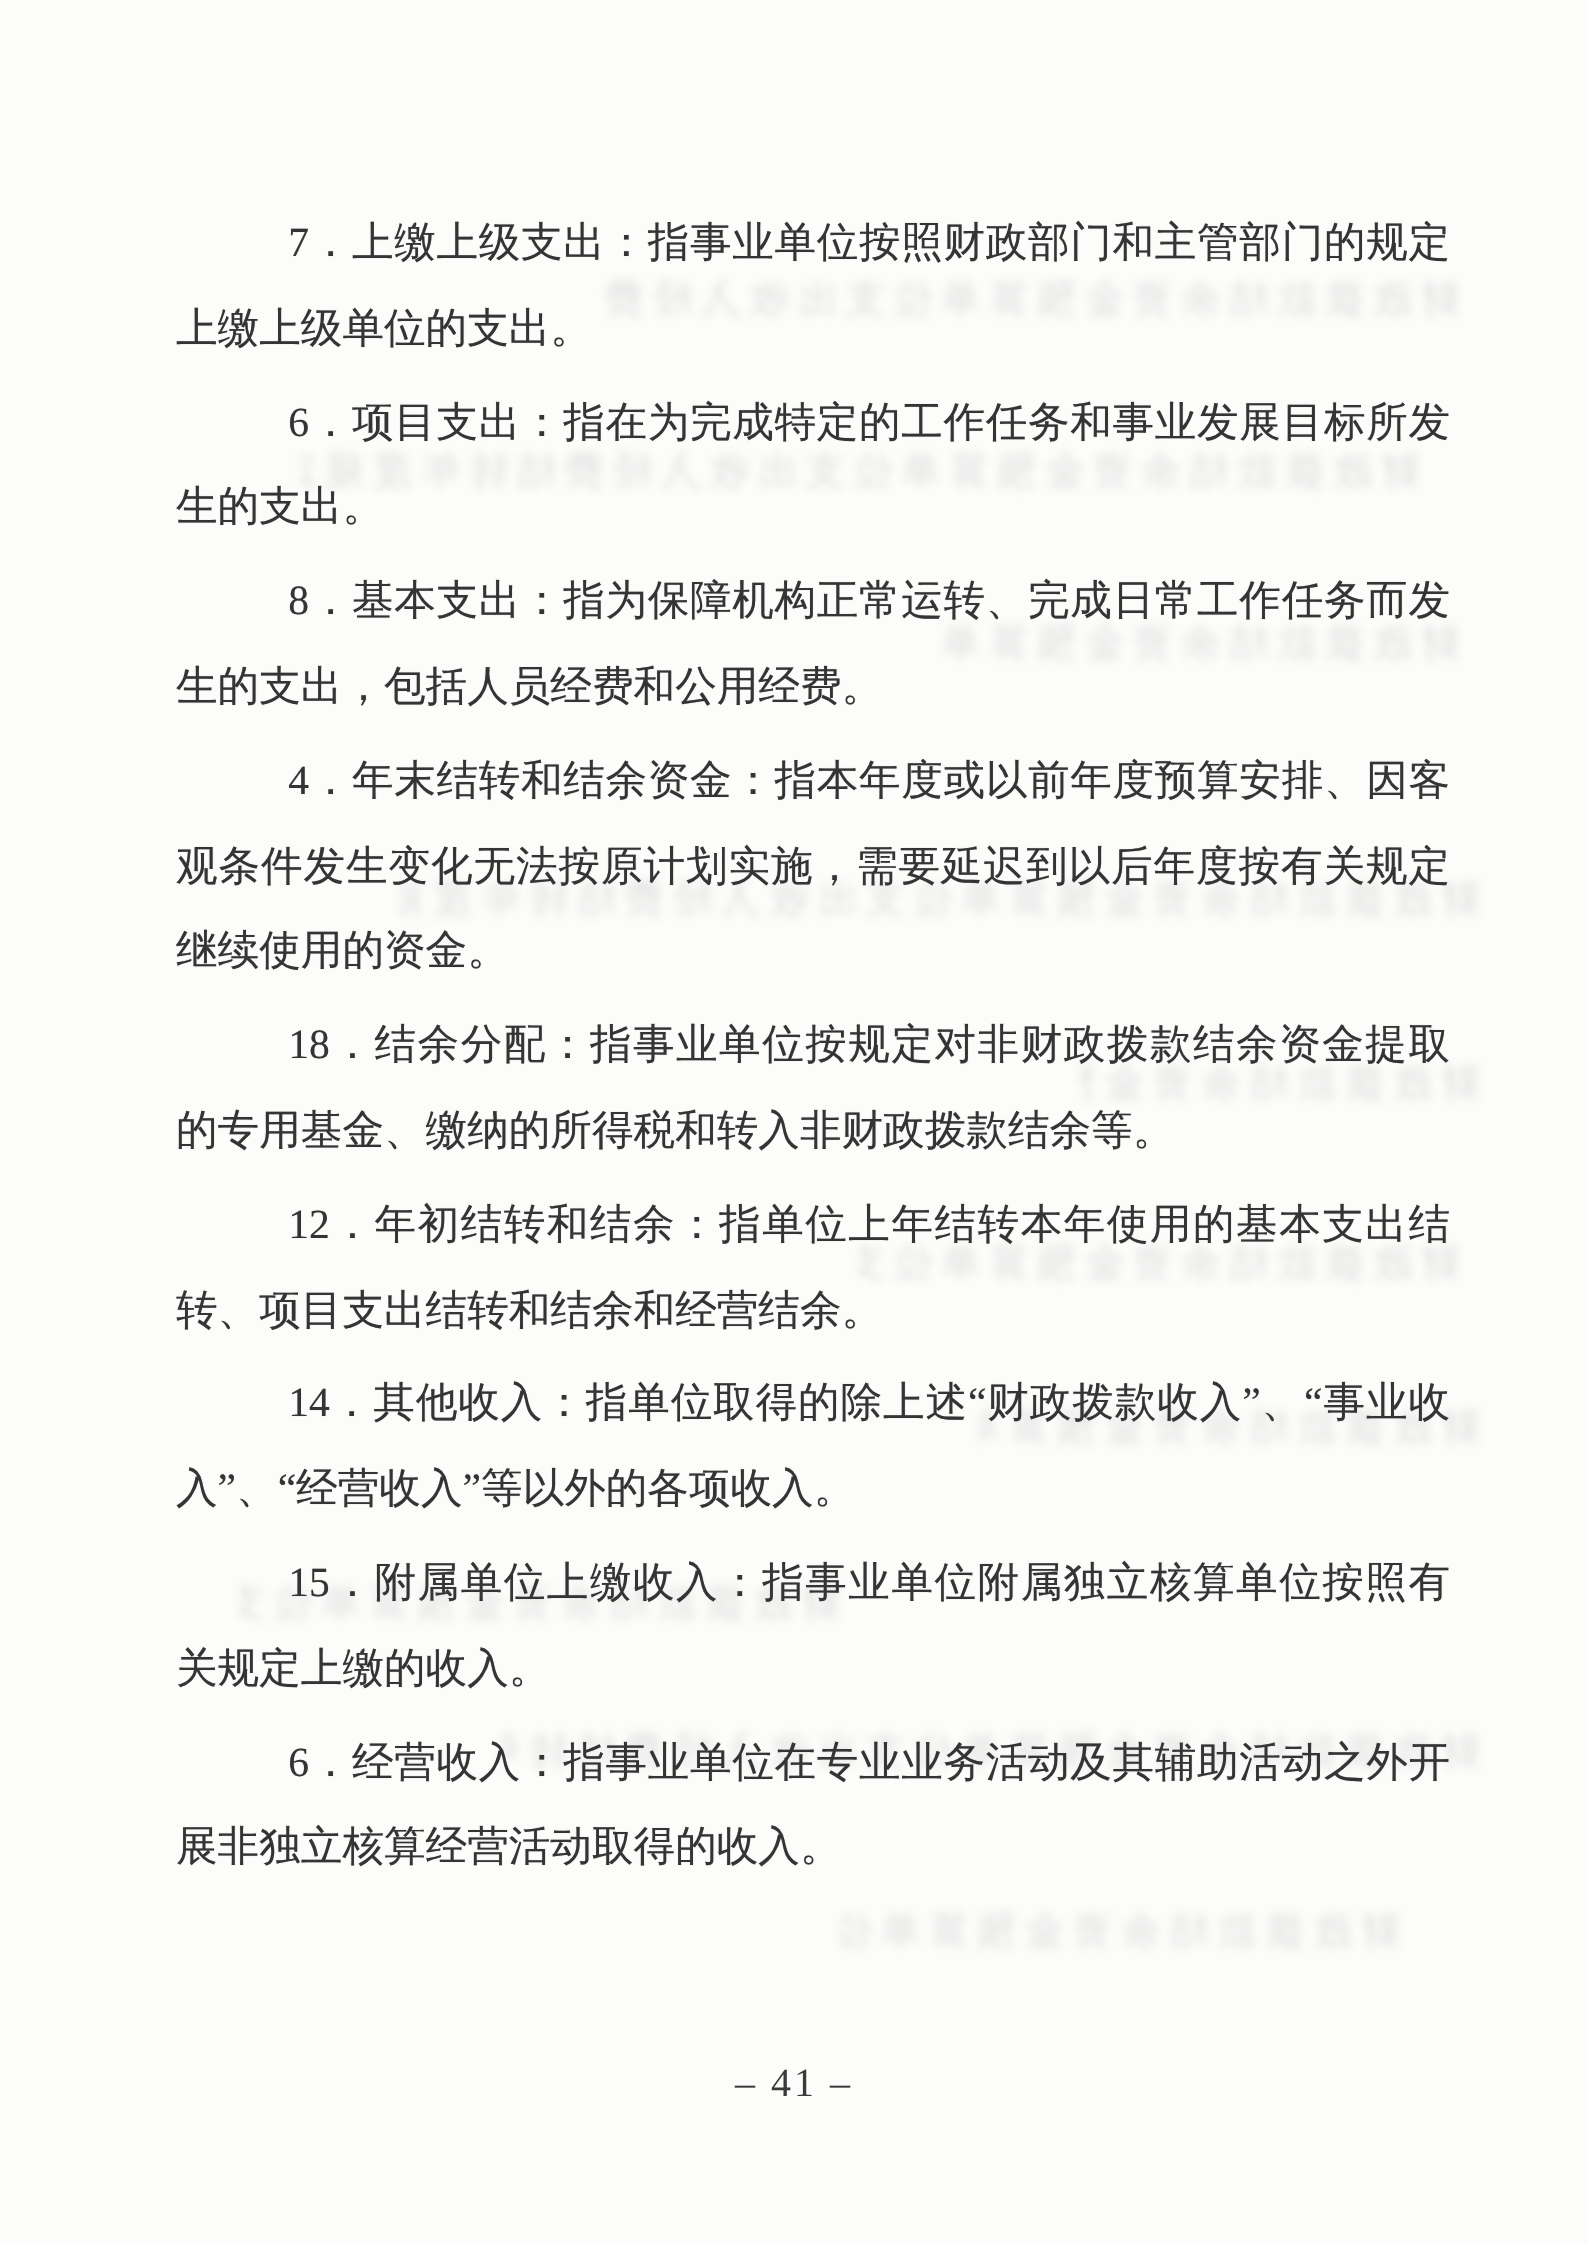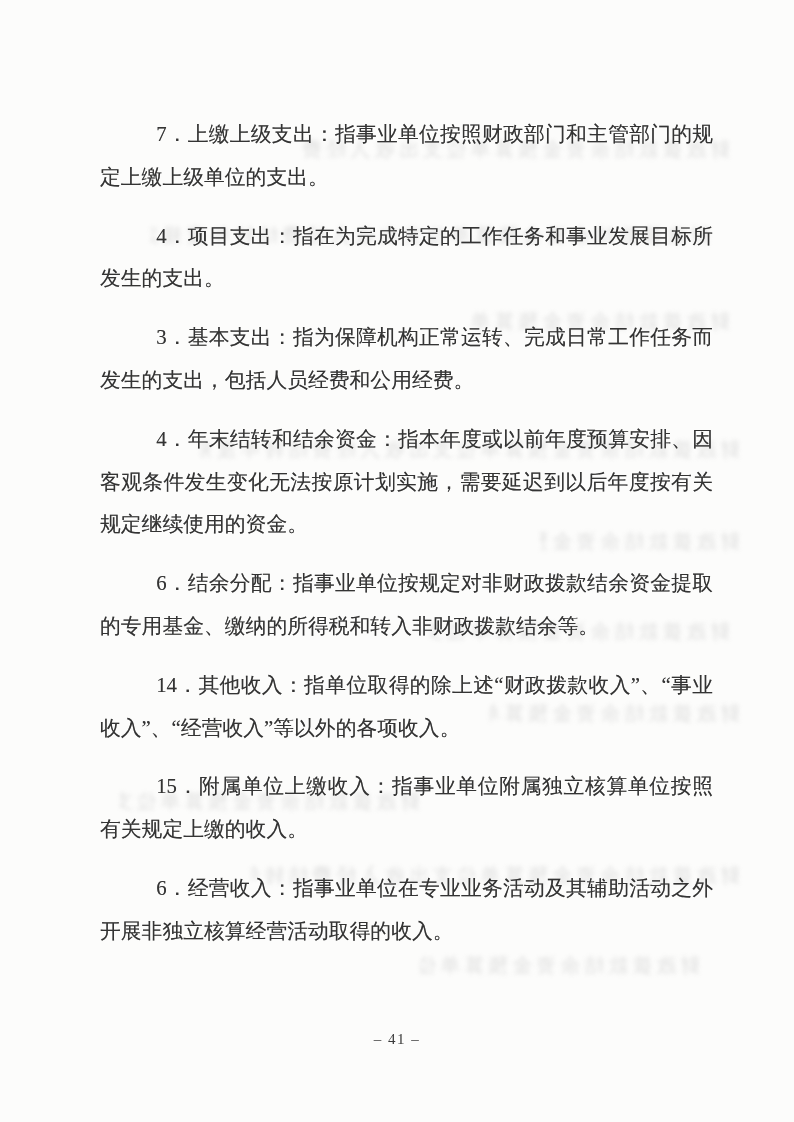--- a/index.html
+++ b/index.html
@@ -37,30 +37,30 @@
     left: 84px;
     top: 97px;
     width: 645px;
     font-size: 20.8px;
     line-height: 42.8px;
     text-align: justify;
     text-justify: inter-ideograph;
     text-shadow: 0 0 0.4px rgba(40,40,40,0.45);
   }
   .para {
-    margin: 16px;
+    margin: 4px;
     text-indent: 2.7em;
   }
   .footer {
     position: absolute;
     left: 0;
     top: 1031px;
     width: 100%;
     text-align: center;
-    font-size: 15px;
+    font-size: 20px;
     letter-spacing: 1.5px;
     color: #3a3a3a;
   }
 </style>
 </head>
 <body>
 
 <div class="page">
 
   <div class="bleed-layer">
@@ -71,24 +71,25 @@
     <div class="bleed" style="top:528px; left:540px; width:200px;">财政拨款结余资金预算单位支出收入经费结转年度规定使用</div>
     <div class="bleed" style="top:618px; left:430px; width:300px;">财政拨款结余资金预算单位支出收入经费结转年度规定使用</div>
     <div class="bleed" style="top:700px; left:490px; width:250px;">财政拨款结余资金预算单位支出收入经费结转年度规定使用</div>
     <div class="bleed" style="top:788px; left:120px; width:300px;">财政拨款结余资金预算单位支出收入经费结转年度规定使用</div>
     <div class="bleed" style="top:862px; left:250px; width:490px;">财政拨款结余资金预算单位支出收入经费结转年度规定使用</div>
     <div class="bleed" style="top:952px; left:420px; width:280px;">财政拨款结余资金预算单位支出收入经费结转年度规定使用</div>
   </div>
 
   <div class="body-text">
     <p class="para">7．上缴上级支出：指事业单位按照财政部门和主管部门的规定上缴上级单位的支出。</p>
-    <p class="para">4．项目支出：指在为完成特定的工作任务和事业发展目标所发生的支出。</p>
-    <p class="para">3．基本支出：指为保障机构正常运转、完成日常工作任务而发生的支出，包括人员经费和公用经费。</p>
+    <p class="para">6．项目支出：指在为完成特定的工作任务和事业发展目标所发生的支出。</p>
+    <p class="para">8．基本支出：指为保障机构正常运转、完成日常工作任务而发生的支出，包括人员经费和公用经费。</p>
     <p class="para">4．年末结转和结余资金：指本年度或以前年度预算安排、因客观条件发生变化无法按原计划实施，需要延迟到以后年度按有关规定继续使用的资金。</p>
-    <p class="para">6．结余分配：指事业单位按规定对非财政拨款结余资金提取的专用基金、缴纳的所得税和转入非财政拨款结余等。</p>
+    <p class="para">18．结余分配：指事业单位按规定对非财政拨款结余资金提取的专用基金、缴纳的所得税和转入非财政拨款结余等。</p>
+    <p class="para">12．年初结转和结余：指单位上年结转本年使用的基本支出结转、项目支出结转和结余和经营结余。</p>
     <p class="para">14．其他收入：指单位取得的除上述“财政拨款收入”、“事业收入”、“经营收入”等以外的各项收入。</p>
     <p class="para">15．附属单位上缴收入：指事业单位附属独立核算单位按照有关规定上缴的收入。</p>
     <p class="para">6．经营收入：指事业单位在专业业务活动及其辅助活动之外开展非独立核算经营活动取得的收入。</p>
   </div>
 
   <div class="footer">
     <span>– 41 –</span>
   </div>
 
 </div>

